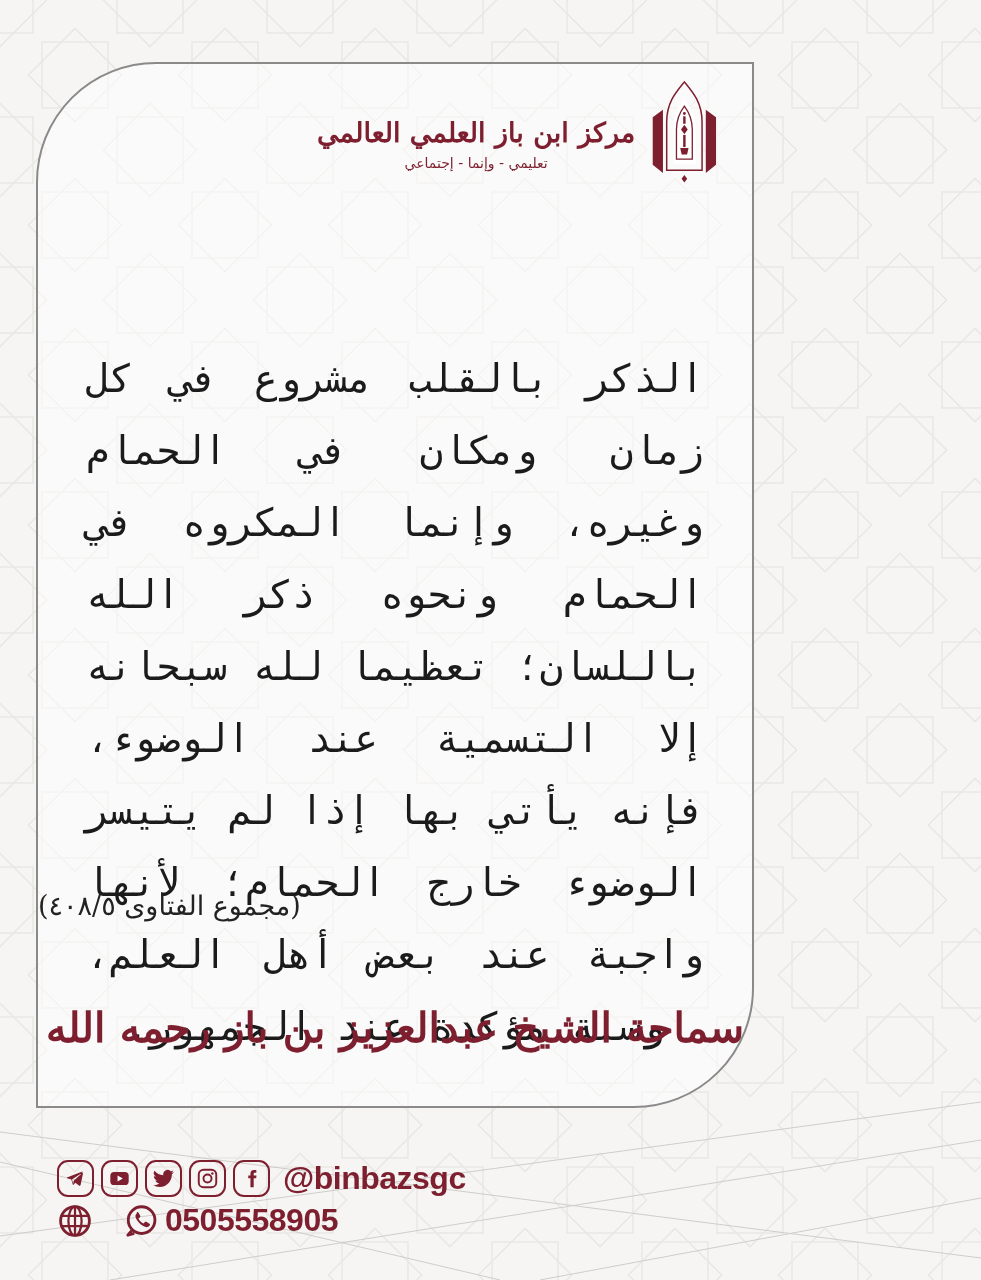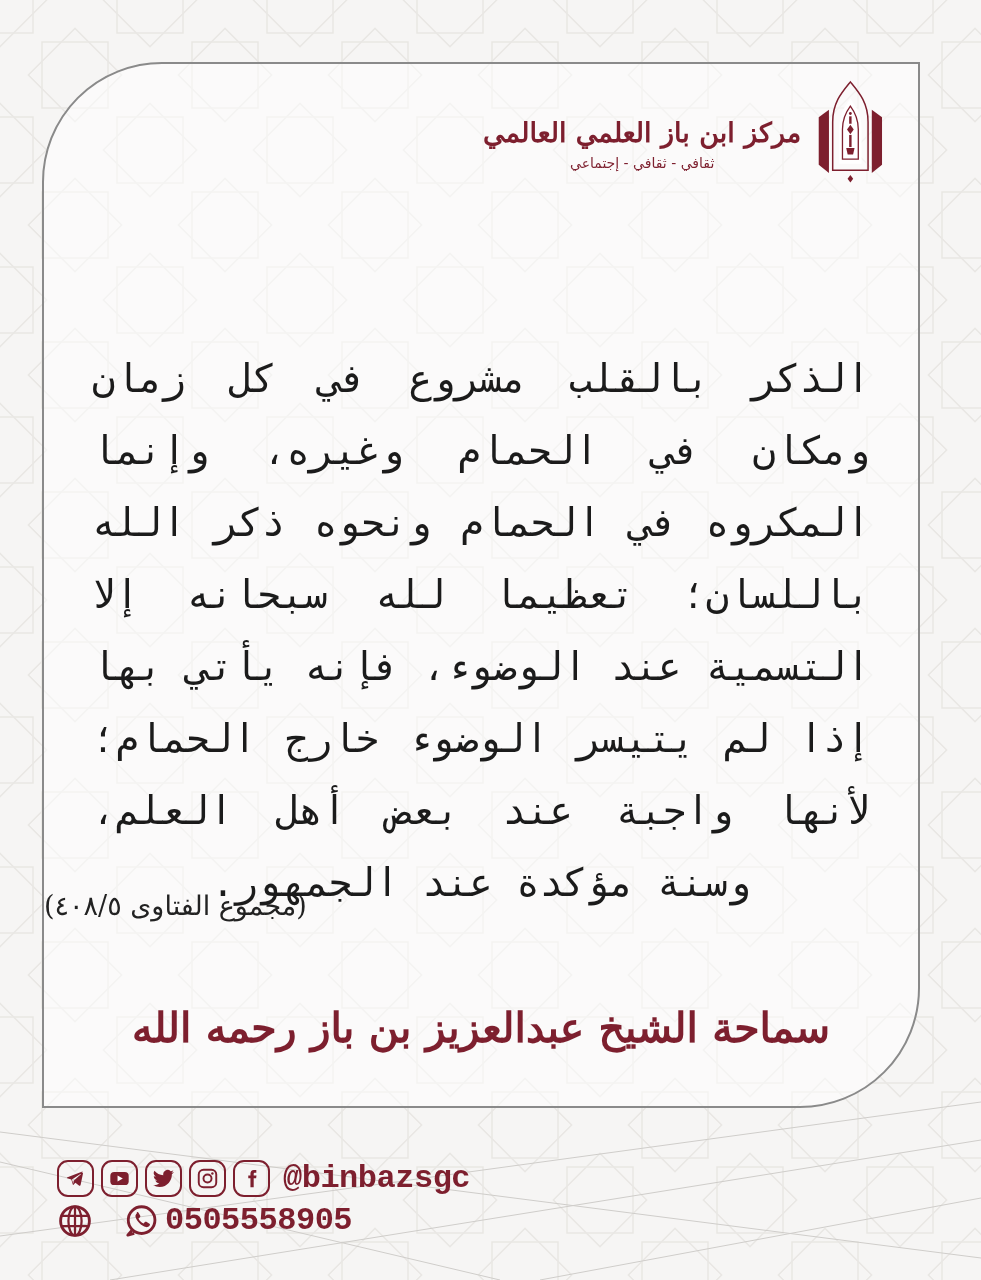--- a/index.html
+++ b/index.html
@@ -20,21 +20,21 @@
     font-family:"DejaVu Serif", serif;
   }
   .bg-svg{position:absolute;inset:0;z-index:0;}
   .pline{stroke:var(--patternLine);stroke-width:1.5;fill:none;}
   .dline{stroke:var(--diagLine);stroke-width:1;}
   .mfill{fill:var(--maroon);}
   .mstroke{stroke:var(--maroon);fill:none;}
 
   .card{
     position:absolute;z-index:1;
-    left:42px;top:62px;width:878px;height:1046px;
+    left:36px;top:62px;width:718px;height:1046px;
     border:2px solid var(--cardBorder);
     border-radius:120px 0 120px 0;
     background:rgba(255,255,255,0.5);
   }
   .logo{
     position:absolute;top:16px;right:32px;
     display:flex;align-items:center;gap:14px;
     direction:ltr;
   }
   .logo-text{
@@ -72,21 +72,21 @@
     position:absolute;top:940px;left:0;right:0;
     direction:rtl;text-align:center;
     font-size:41px;font-weight:bold;
     color:var(--maroon);
     font-family:"DejaVu Serif",serif;
   }
 
   .footer{
     position:absolute;z-index:2;left:57px;top:1160px;
     color:var(--maroon);
-    font-family:Liberation Mono, monospace;
+    font-family:Liberation Sans, sans-serif;
     font-weight:600;
   }
   .footer-row{display:flex;align-items:center;}
   .footer-row.second{margin-top:5px;}
   .sicon{
     width:37px;height:37px;flex:0 0 auto;
     border:2.6px solid var(--maroon);
     border-radius:11px;
     display:flex;align-items:center;justify-content:center;
     margin-right:7px;
@@ -126,21 +126,21 @@
     <line class="dline" x1="0" y1="1162" x2="500" y2="1280"></line>
     <line class="dline" x1="540" y1="1280" x2="981" y2="1198"></line>
   </g>
 </svg>
 
 <div class="card">
 
   <div class="logo">
     <div class="logo-text">
       <div class="logo-title">مركز ابن باز العلمي العالمي</div>
-      <div class="logo-subtitle">ثقافي - ثقافي - إجتماعي</div>
+      <div class="logo-subtitle">تعليمي - وإنما - إجتماعي</div>
     </div>
 
     <svg class="emblem" viewBox="0 0 76 116">
       <defs>
         <pattern id="spk" width="5.5" height="5.5" patternUnits="userSpaceOnUse">
           <circle class="mfill" cx="1.6" cy="1.6" r="0.95"></circle>
           <circle class="mfill" cx="4.2" cy="4.2" r="0.7"></circle>
         </pattern>
       </defs>
       <path class="mfill" d="M4 40 L15 32 L15 100 L4 91 Z"></path>

